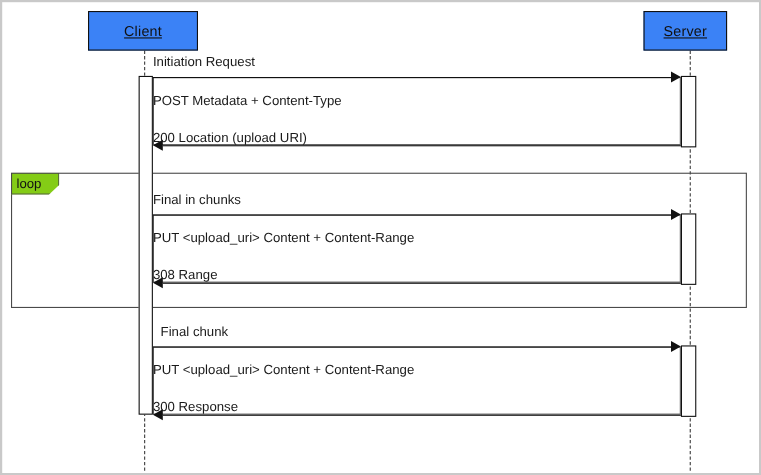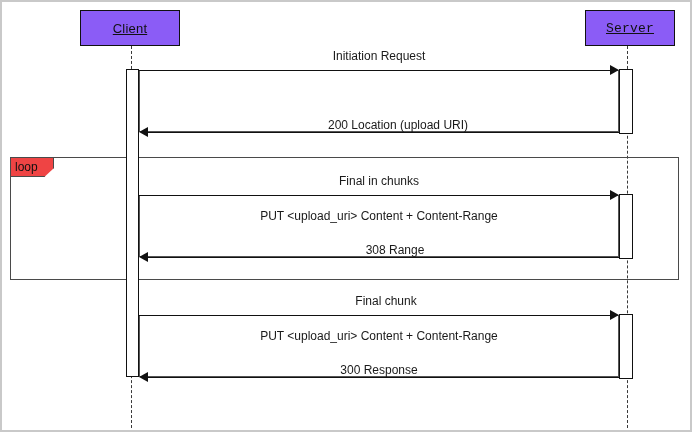--- a/index.html
+++ b/index.html
@@ -14,21 +14,21 @@
     background: #ffffff;
     border: 2px solid #c9c9c9;
     box-sizing: border-box;
     font-family: "Liberation Sans", sans-serif;
     overflow: hidden;
   }
   .lifeline-head {
     position: absolute;
     box-sizing: border-box;
     border: 1.5px solid #111111;
-    background: #8b5cf6;
+    background: #3b82f6;
     display: flex;
     align-items: center;
     justify-content: center;
     z-index: 6;
   }
   .lifeline-head .label {
     font-size: 13px;
     color: #111111;
     text-decoration: underline;
     letter-spacing: .2px;
@@ -50,21 +50,21 @@
     position: absolute;
     box-sizing: border-box;
     border: 1.2px solid #555555;
     background: transparent;
     z-index: 2;
   }
   .msglabel {
     position: absolute;
     font-size: 12px;
     color: #1a1a1a;
-    text-align: center;
+    text-align: left;
     white-space: nowrap;
     z-index: 5;
   }
   .arrow-line {
     position: absolute;
     height: 0;
     border-top: 1.6px solid #111111;
     z-index: 5;
   }
   .arrow-head {
@@ -86,21 +86,21 @@
   .frame {
     position: absolute;
     box-sizing: border-box;
     border: 1.3px solid #4a4a4a;
     background: transparent;
     z-index: 2;
   }
   .frame-tab {
     position: absolute;
     box-sizing: border-box;
-    background: #ef4444;
+    background: #84cc16;
     border: 1.3px solid #4a4a4a;
     z-index: 3;
     display: flex;
     align-items: center;
     padding-left: 4px;
     clip-path: polygon(0 0, 100% 0, 100% 55%, 78% 100%, 0 100%);
   }
   .frame-tab .tab-text {
     font-size: 12px;
     color: #111111;
@@ -108,21 +108,21 @@
 </style>
 </head>
 <body>
 
 <div id="canvas">
 
   <div class="lifeline-head" style="left:78px; top:8px; width:100px; height:36px;">
     <span class="label">Client</span>
   </div>
 
-  <div class="lifeline-head" style="left:583px; top:8px; width:90px; height:36px;font-family:Liberation Mono, monospace;">
+  <div class="lifeline-head" style="left:583px; top:8px; width:76px; height:36px;">
     <span class="label">Server</span>
   </div>
 
   <div class="lifeline-dash" style="left:129px; top:44px; height:382px;"></div>
   <div class="lifeline-dash" style="left:625px; top:44px; height:382px;"></div>
 
   <div class="frame" style="left:8px; top:155px; width:669px; height:123px;"></div>
   <div class="frame-tab" style="left:8px; top:155px; width:44px; height:20px;">
     <span class="tab-text">loop</span>
   </div>
@@ -130,36 +130,37 @@
   <div class="activation" style="left:124px; top:67px; width:13px; height:308px;"></div>
 
   <div class="activation" style="left:617px; top:67px; width:14px; height:65px;"></div>
   <div class="activation" style="left:617px; top:192px; width:14px; height:65px;"></div>
   <div class="activation" style="left:617px; top:312px; width:14px; height:65px;"></div>
 
   <div class="msglabel" style="left:137px; top:46px; width:480px; height:16px; line-height:16px;">Initiation Request</div>
 
   <div class="msgbox" style="left:137px; top:68px; width:480px; height:62px;"></div>
 
+  <div class="msglabel" style="left:137px; top:81px; width:480px; height:16px; line-height:16px;">POST Metadata + Content-Type</div>
 
-  <div class="msglabel" style="left:137px; top:115px; width:480px; height:16px; line-height:16px;padding-left:19px;">200 Location (upload URI)</div>
+  <div class="msglabel" style="left:137px; top:115px; width:480px; height:16px; line-height:16px;">200 Location (upload URI)</div>
 
   <div class="arrow-line" style="left:137px; top:68px; width:471px;"></div>
   <div class="arrow-head right" style="left:608px; top:63px;"></div>
 
   <div class="arrow-line" style="left:146px; top:130px; width:471px;"></div>
   <div class="arrow-head left" style="left:137px; top:125px;"></div>
 
   <div class="msglabel" style="left:137px; top:171px; width:480px; height:16px; line-height:16px;">Final in chunks</div>
 
   <div class="msgbox" style="left:137px; top:193px; width:480px; height:62px;"></div>
 
   <div class="msglabel" style="left:137px; top:206px; width:480px; height:16px; line-height:16px;">PUT &lt;upload_uri&gt; Content + Content-Range</div>
 
-  <div class="msglabel" style="left:137px; top:240px; width:480px; height:16px; line-height:16px;margin-left:16px;">308 Range</div>
+  <div class="msglabel" style="left:137px; top:240px; width:480px; height:16px; line-height:16px;">308 Range</div>
 
   <div class="arrow-line" style="left:137px; top:193px; width:471px;"></div>
   <div class="arrow-head right" style="left:608px; top:188px;"></div>
 
   <div class="arrow-line" style="left:146px; top:255px; width:471px;"></div>
   <div class="arrow-head left" style="left:137px; top:250px;"></div>
 
   <div class="msglabel" style="left:144px; top:291px; width:480px; height:16px; line-height:16px;">Final chunk</div>
 
   <div class="msgbox" style="left:137px; top:313px; width:480px; height:62px;"></div>

